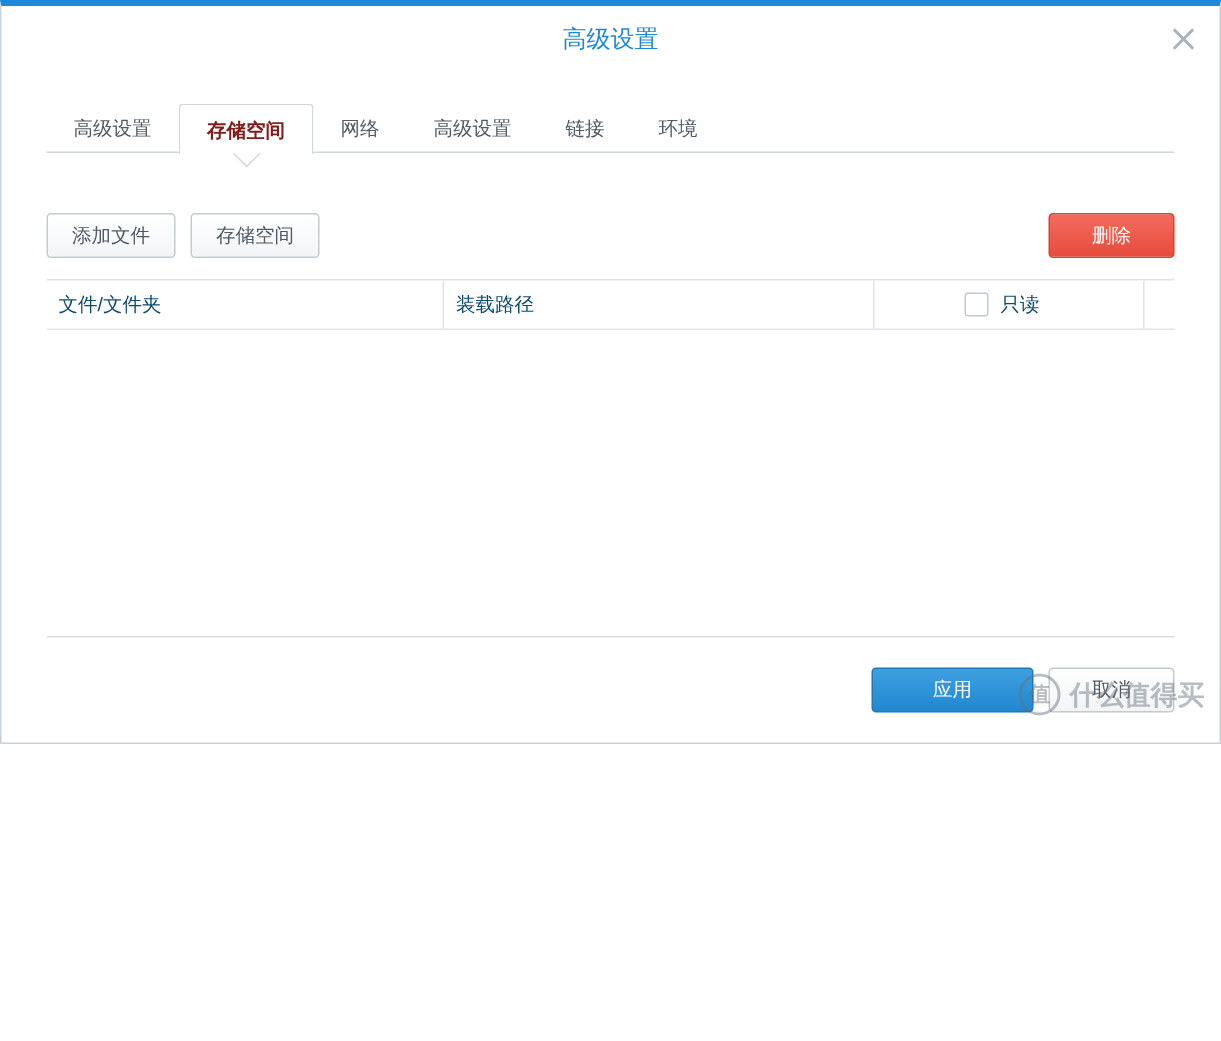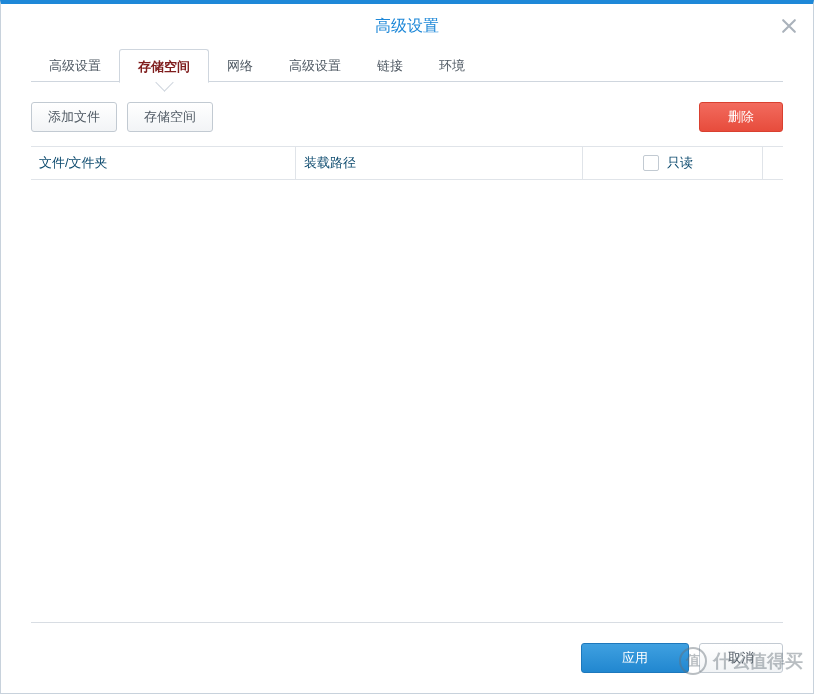--- a/index.html
+++ b/index.html
@@ -12,29 +12,30 @@
       font-size: 13px;
       color: #505a64;
       background: #fff;
       width: 814px;
       height: 694px;
       overflow: hidden;
       position: relative;
     }
     .dialog {
       width: 814px;
-      height: 694px;
+      height: 496px;
       border-top: 4px solid #1e88d8;
       border-left: 1px solid #c8d2dc;
       border-right: 1px solid #c8d2dc;
       border-bottom: 1px solid #c8d2dc;
       background: #fff;
       position: relative;
       display: flex;
       flex-direction: column;
+      gap: 20px;
     }
     .dialog-header {
       height: 44px;
       display: flex;
       align-items: center;
       justify-content: center;
       position: relative;
     }
     .dialog-title {
       color: #1e88d8;

